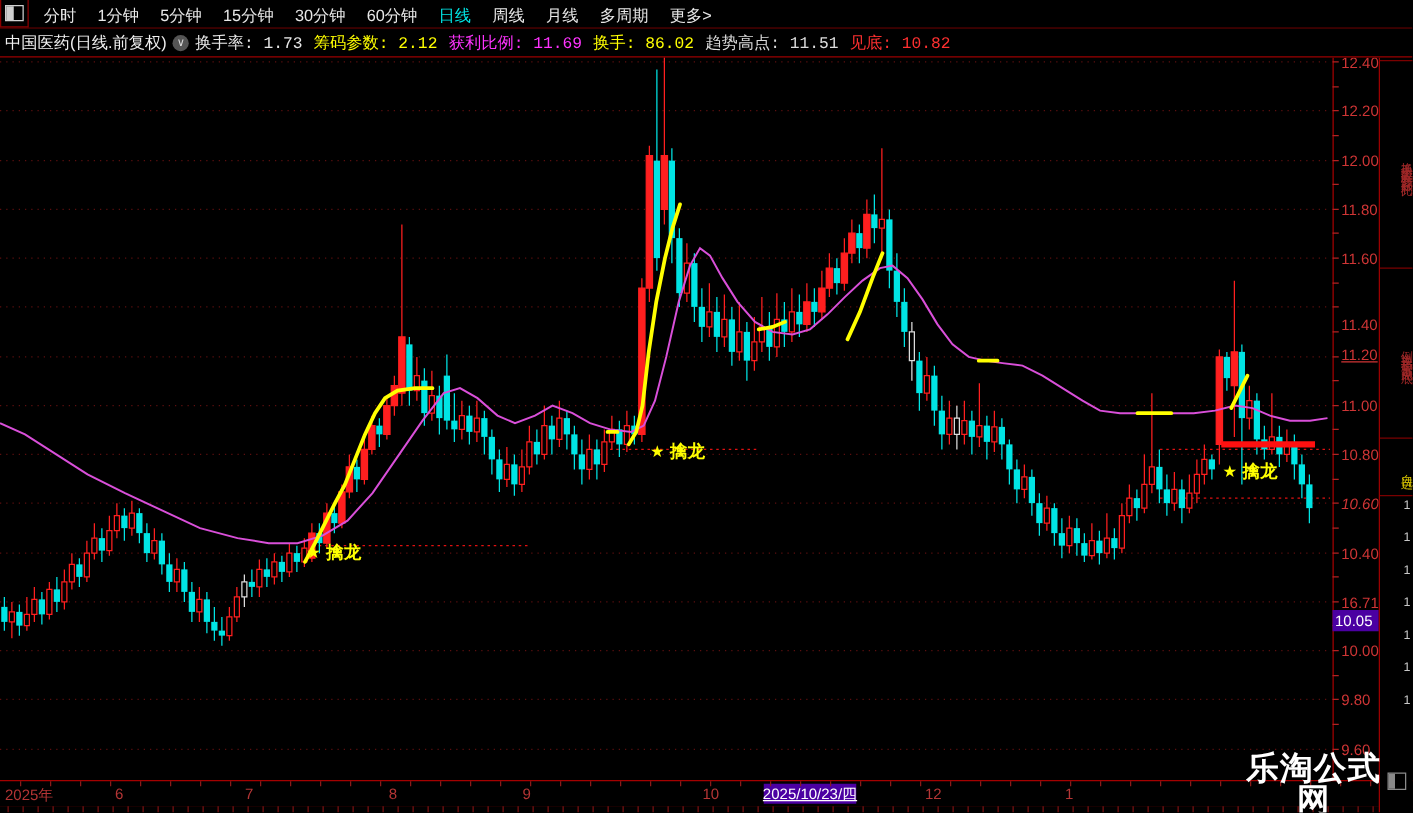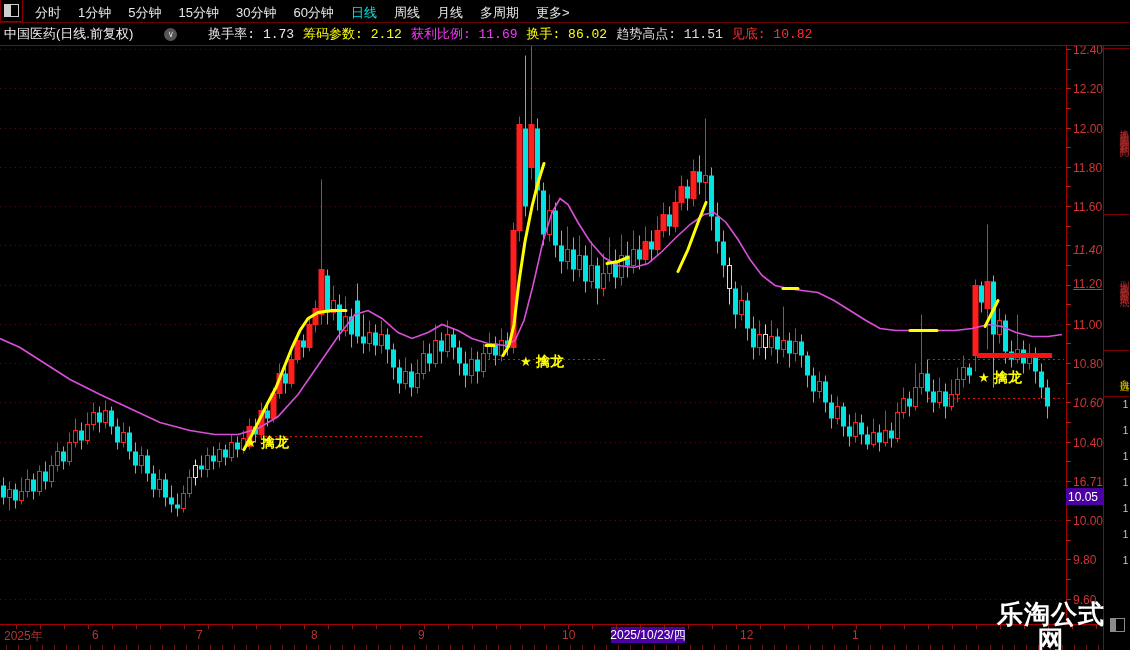--- a/index.html
+++ b/index.html
@@ -14,21 +14,21 @@
   #win-icon::before{content:"";position:absolute;left:0;top:0;bottom:0;width:6px;background:#cfcfcf;}
   #periods{display:flex;align-items:center;gap:17px;padding-left:12px;}
   .period{color:#e8e8e8;font-size:13px;cursor:default;white-space:nowrap;}
   .period.active{color:#00e5e5;}
   #topbar-right{margin-left:auto;display:flex;align-items:stretch;height:22px;}
   .tbtn{color:#e8e8e8;font-size:13px;display:flex;align-items:center;padding:0 9px;
         border-left:1px solid #9e0000;white-space:nowrap;}
   .tbtn:last-child{border-right:1px solid #9e0000;}
   
   #header2{position:absolute;left:0;top:23px;width:1130px;height:22px;background:#000;
-           border-bottom:1px solid #9b0000;z-index:5;display:flex;align-items:center;font-size:13px;gap:26px;}
+           border-bottom:1px solid #9b0000;z-index:5;display:flex;align-items:center;font-size:13px;}
   #stock-title{color:#f0f0f0;padding-left:4px;white-space:nowrap;}
   #collapse-icon{width:13px;height:13px;border-radius:50%;background:#555;color:#ddd;font-size:9px;
                  display:flex;align-items:center;justify-content:center;margin:0 5px;}
   .hfield{margin-right:9px;white-space:nowrap;font-family:Liberation Mono, monospace;}
   #hdr-icons{position:absolute;right:6px;top:2px;display:flex;gap:7px;align-items:center;}
   #diamond-icon{color:#9a9a9a;font-size:12px;}
   #panel-icon{width:12px;height:11px;border:1px solid #9a9a9a;position:relative;}
   #panel-icon::before{content:"";position:absolute;left:0;top:0;bottom:0;width:5px;background:#9a9a9a;}
   
   #price-axis{position:absolute;left:1066px;top:46px;width:37px;height:578px;z-index:2;}
@@ -40,21 +40,21 @@
                border-left:1px solid #9b0000;border-right:1px solid #7a0000;z-index:3;}
   .strip-item{position:absolute;left:0;width:100%;writing-mode:vertical-rl;text-orientation:upright;
               font-size:10px;letter-spacing:2px;text-align:center;border-top:1px solid #7a0000;overflow:hidden;}
   #strip-icon{position:absolute;left:6px;top:572px;width:13px;height:12px;border:1px solid #8a8a8a;}
   #strip-icon::before{content:"";position:absolute;left:0;top:0;bottom:0;width:5px;background:#8a8a8a;}
   
   #date-axis{position:absolute;left:0;top:624px;width:1130px;height:20px;background:#000;
              border-top:1px solid #a40000;border-bottom:1px solid #7a0000;z-index:2;}
   .dlabel{position:absolute;top:3px;color:#b53535;font-size:12px;white-space:nowrap;}
   #date-badge{position:absolute;left:611px;top:2px;width:74px;height:16px;background:#4b00a2;
-              color:#fff;font-size:12px;display:flex;align-items:center;justify-content:center;white-space:nowrap;}
+              color:#fff;font-size:12px;display:flex;align-items:center;justify-content:center;white-space:nowrap;text-decoration:underline;}
   .dtick{position:absolute;top:0;width:1px;height:4px;background:#8a1a1a;}
   
   #bottom-stub{position:absolute;left:0;top:645px;width:1130px;height:5px;background:#000;z-index:2;}
   .stick{position:absolute;top:0;width:1px;height:5px;background:#7a1010;}
   
   #watermark{position:absolute;left:993px;top:601px;width:116px;z-index:6;text-align:center;color:#fff;}
   #wm1{font-size:26px;font-weight:bold;line-height:26px;letter-spacing:1px;}
 </style>
 </head>
 <body>
@@ -508,21 +508,21 @@
   <span id="panel-icon"></span>
 </div>
 
 <div id="price-axis">
   <div id="price-badge">10.05</div>
 <div class="plabel" style="top: 3.5px;">12.40</div>
     <div class="plabel" style="top: 42.5px;">12.20</div>
     <div class="plabel" style="top: 82.5px;">12.00</div>
     <div class="plabel" style="top: 121.5px;">11.80</div>
     <div class="plabel" style="top: 160.5px;">11.60</div>
-    <div class="plabel" style="top: 204px; font-style: italic;">11.40</div>
+    <div class="plabel" style="top: 214px;">11.40</div>
     <div class="plabel" style="top: 238px; text-decoration: underline;">11.20</div>
     <div class="plabel" style="top: 278.5px;">11.00</div>
     <div class="plabel" style="top: 317.5px;">10.80</div>
     <div class="plabel" style="top: 356.5px; font-style: italic;">10.60</div>
     <div class="plabel" style="top: 396.5px;">10.40</div>
     <div class="plabel" style="top: 435.5px;">16.71</div>
     <div class="plabel" style="top: 474.5px;">10.00</div>
     <div class="plabel" style="top: 513.5px;">9.80</div>
     <div class="plabel" style="top: 553.5px;">9.60</div>
   </div>

